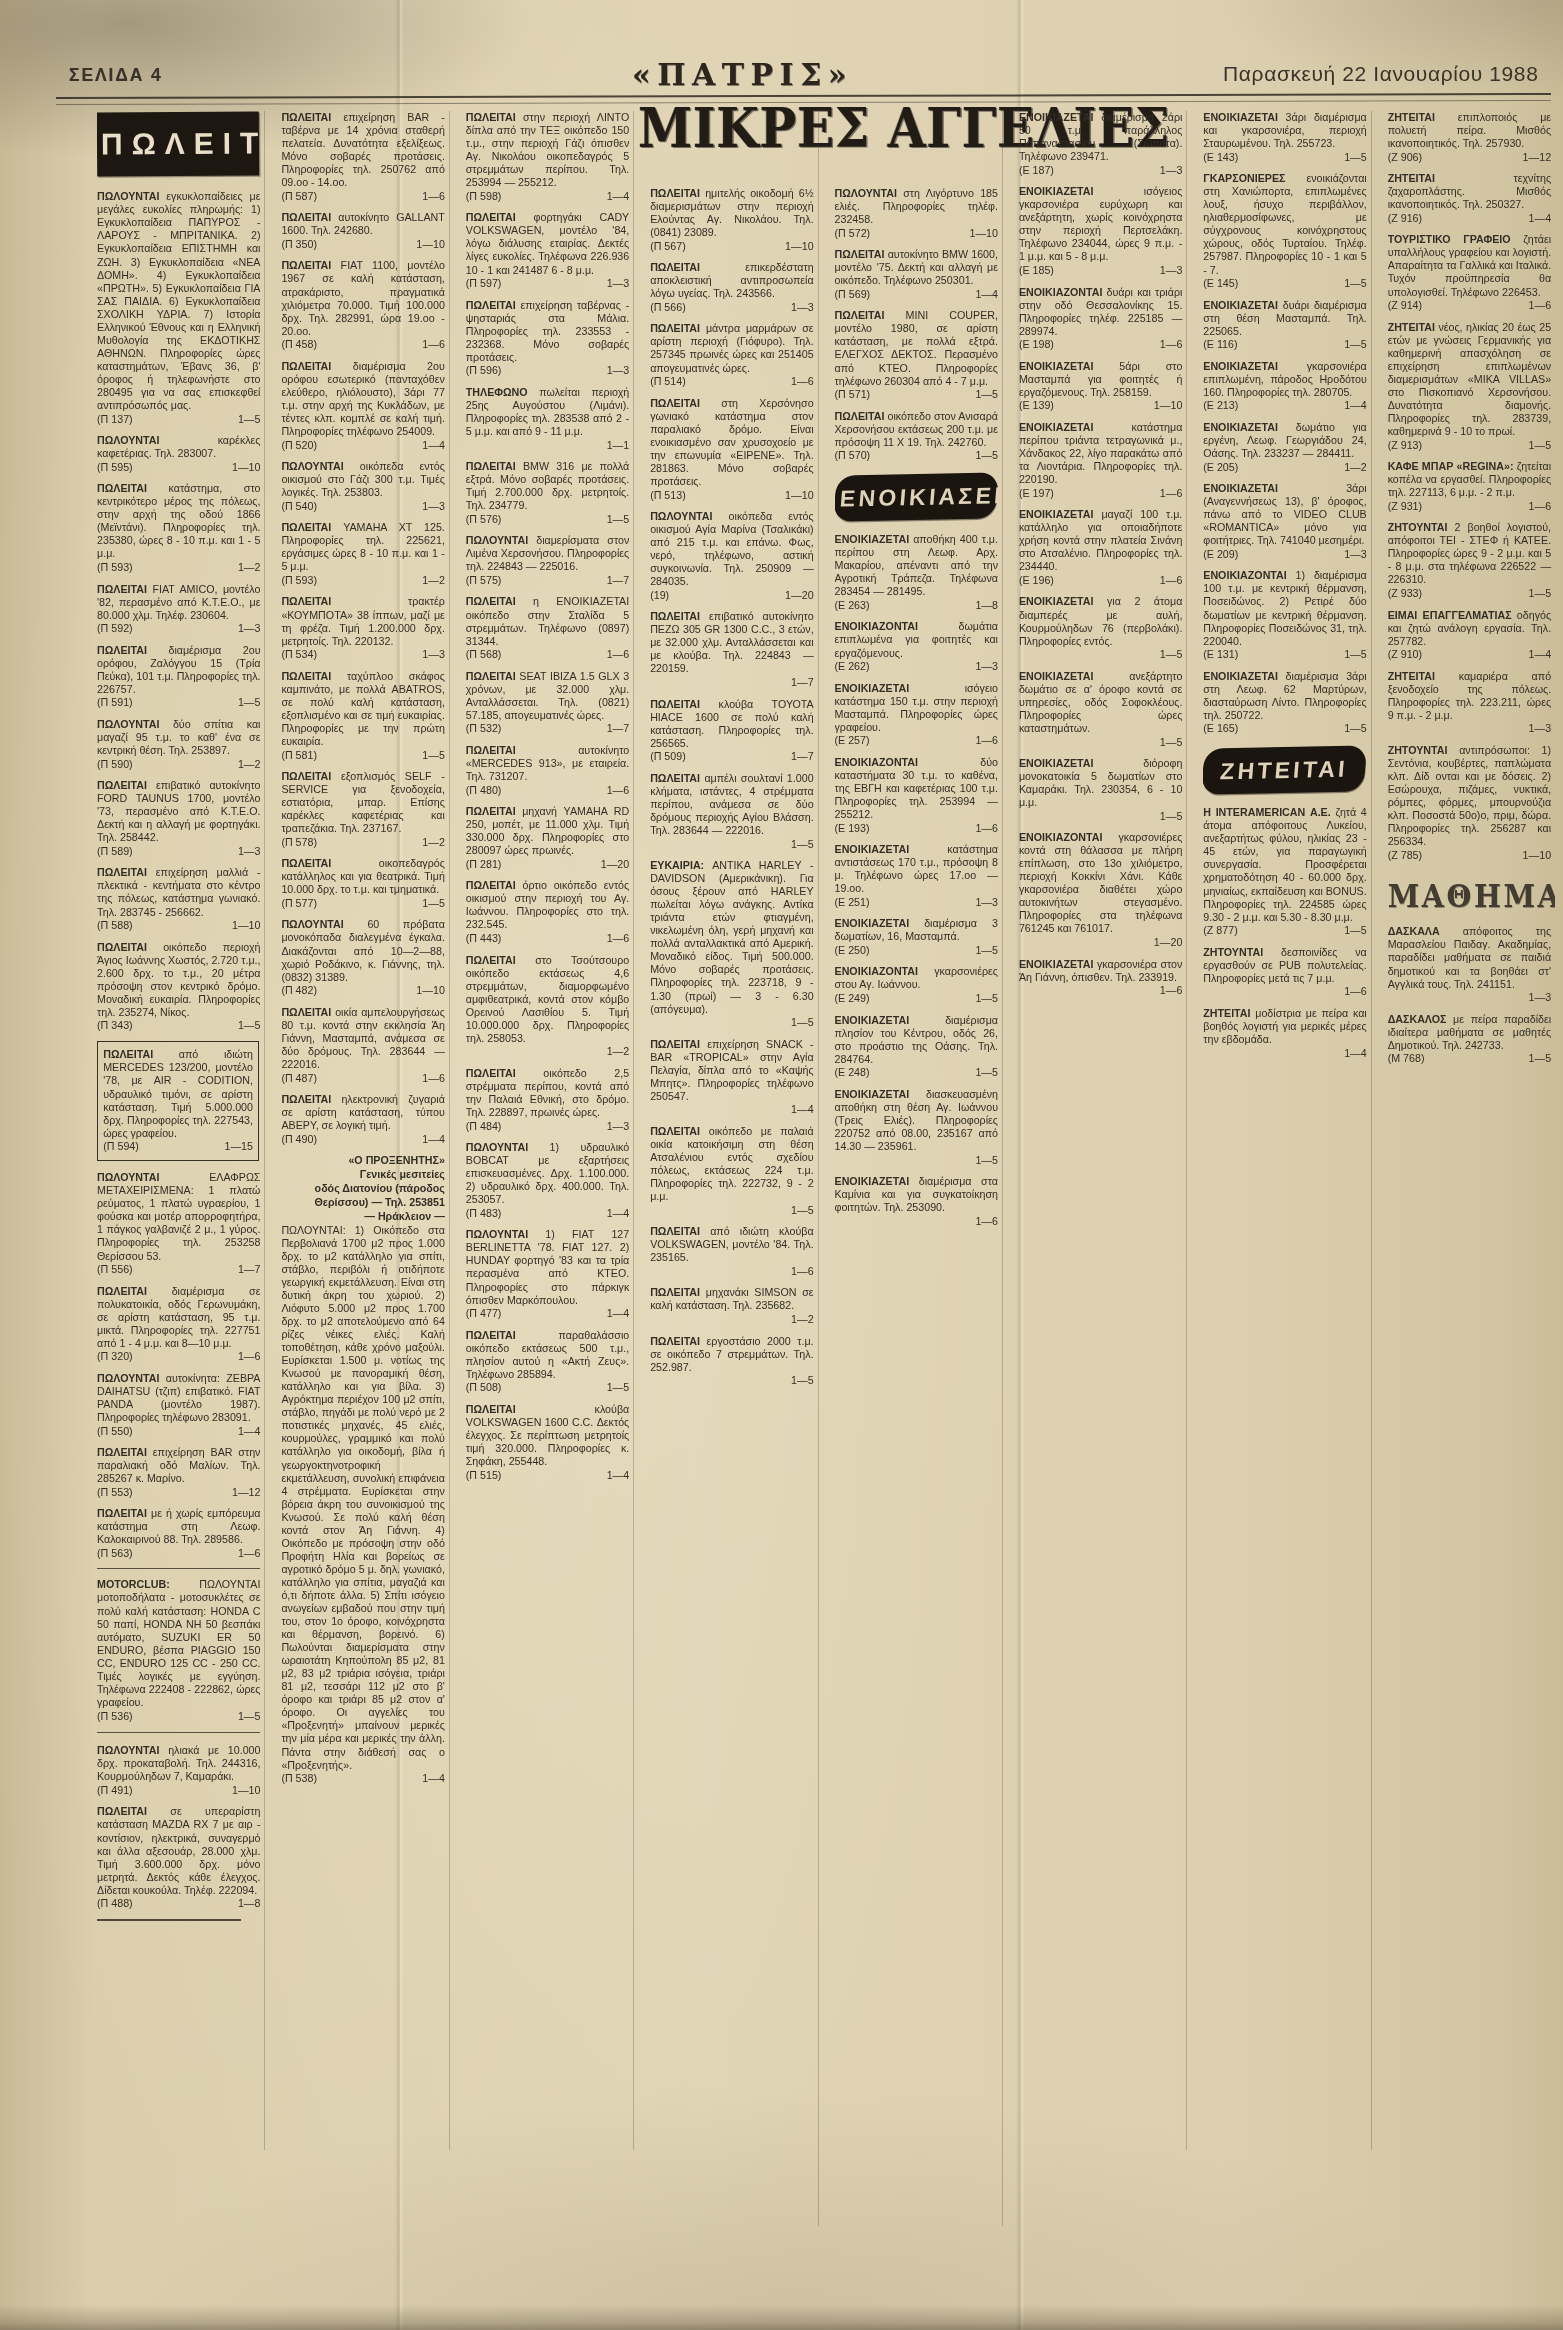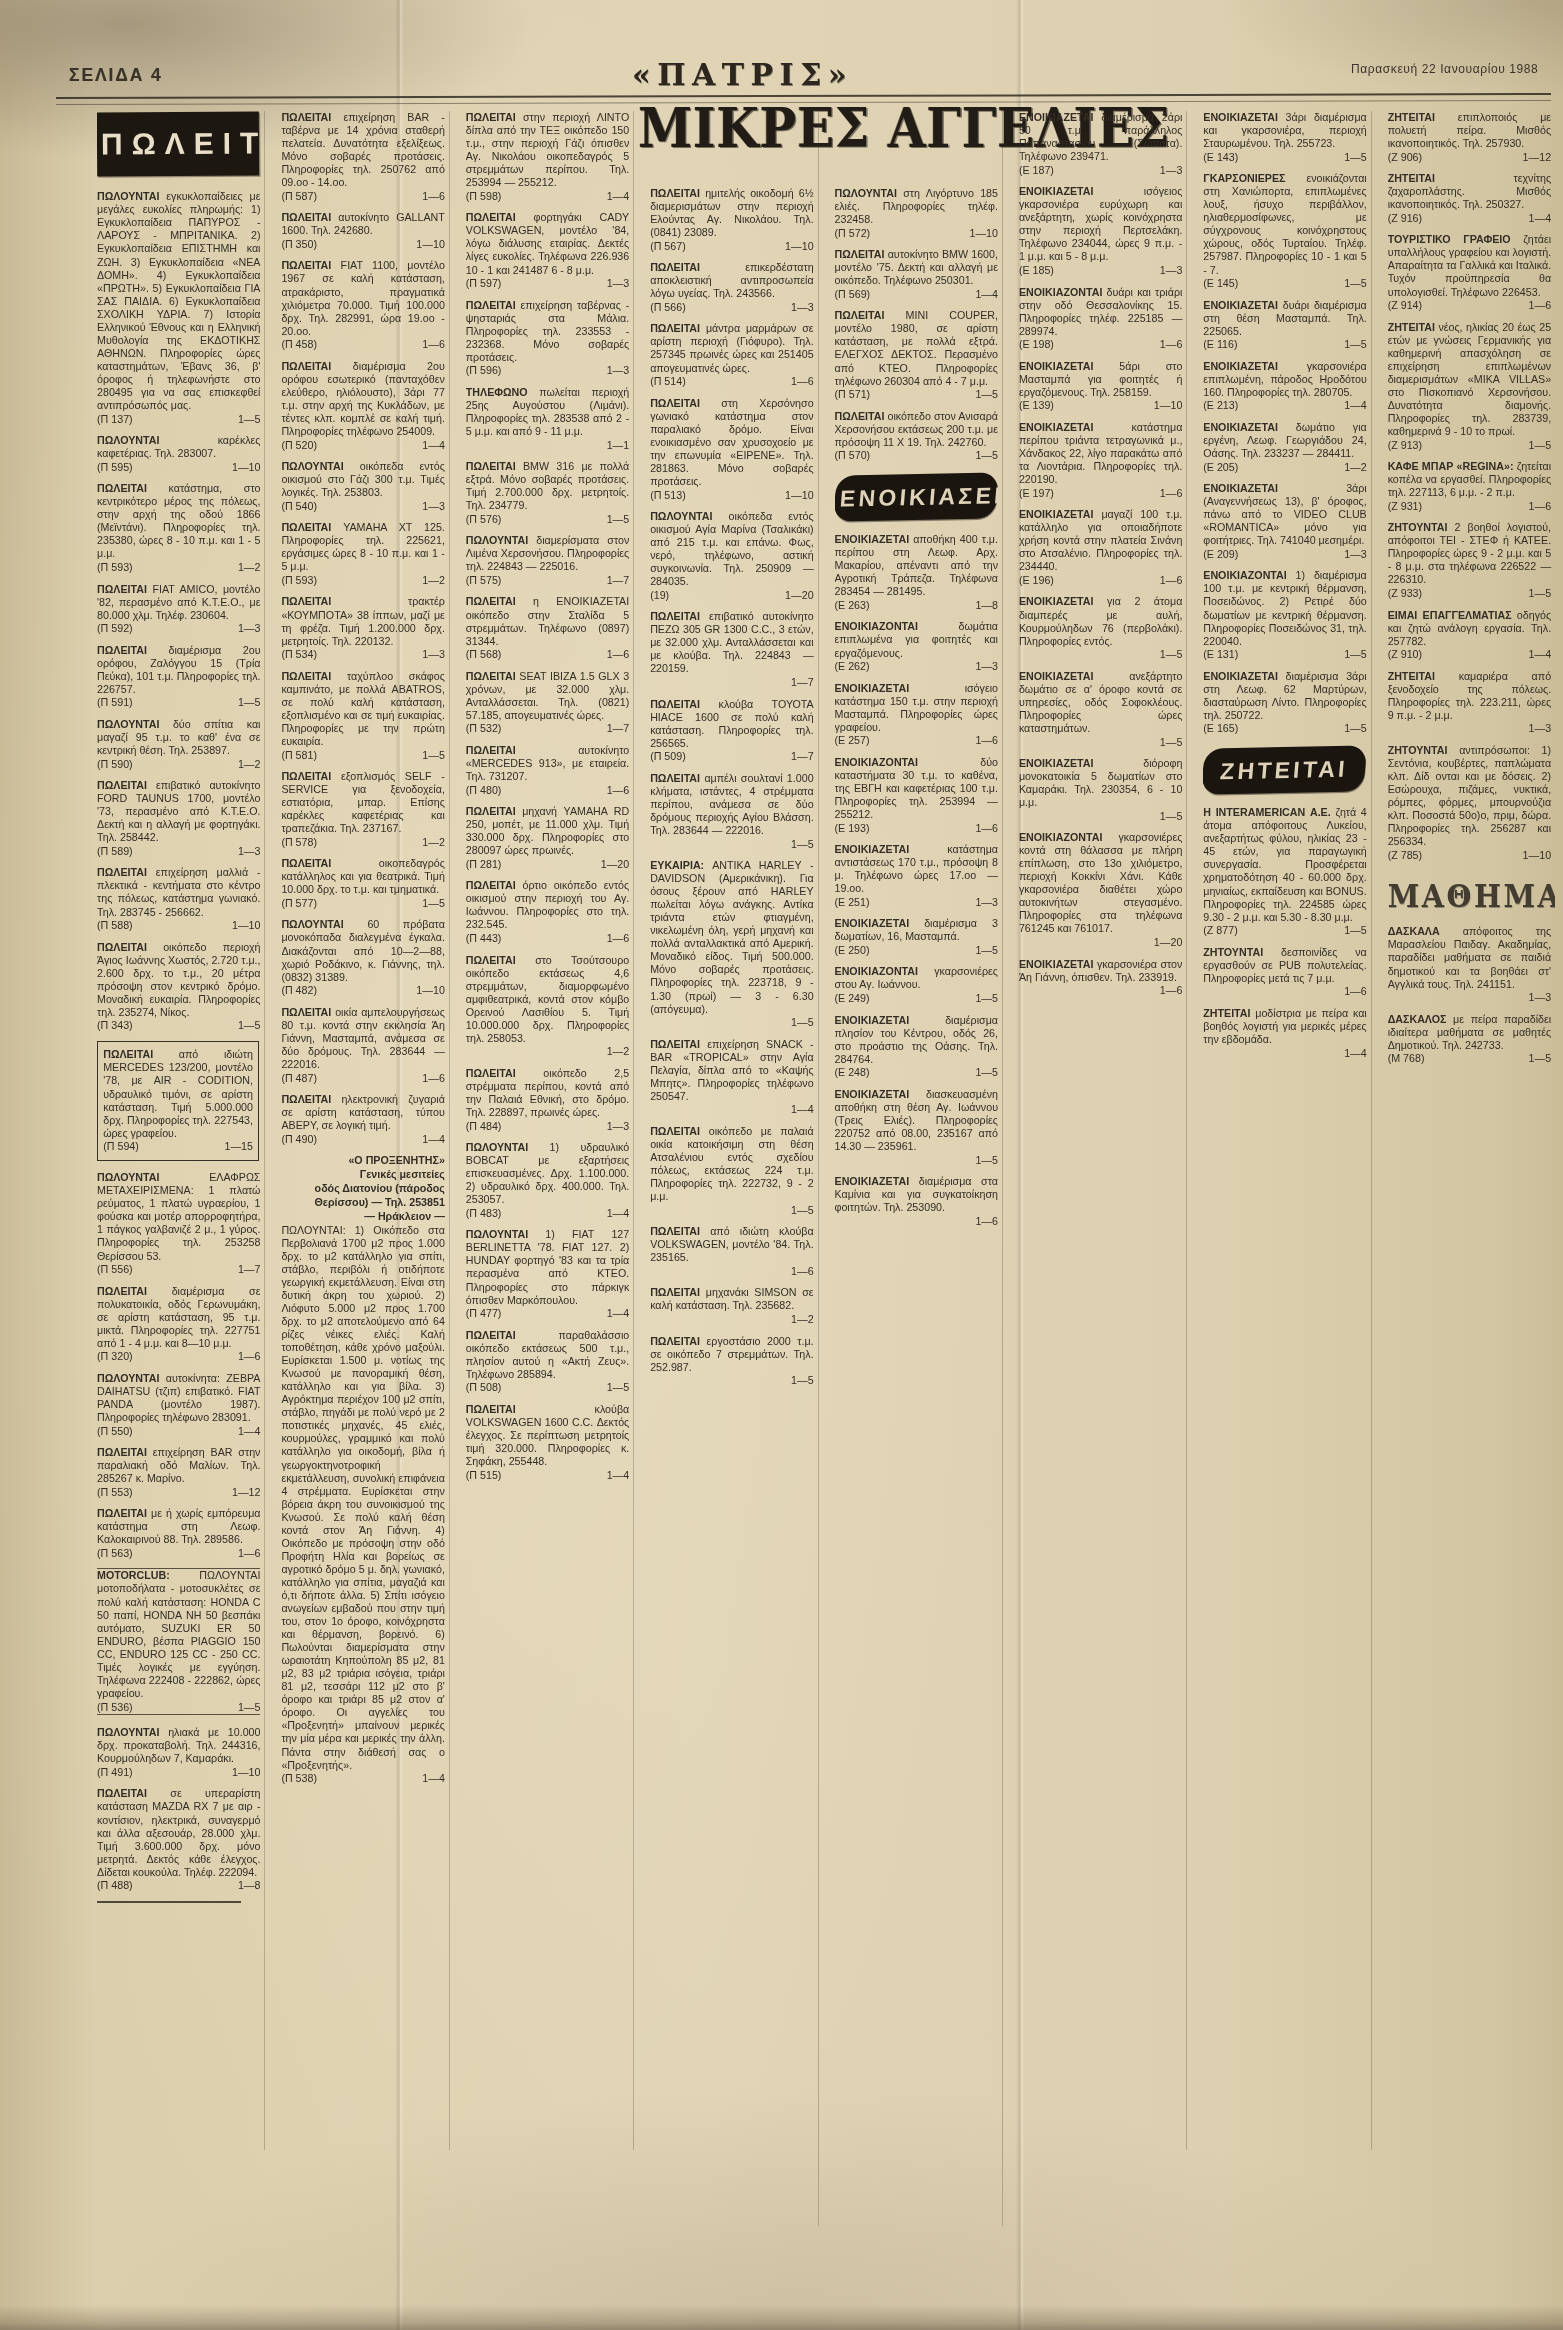--- a/index.html
+++ b/index.html
@@ -18,21 +18,21 @@
       linear-gradient(90deg,#c8ba95 0%,#dbceac 6%,#e0d4b5 45%,#ddd0b0 78%,#d2c5a2 96%,#cabc97 100%),
       #d8cbaa;
     color:#332d25;
   }
   .crease{position:absolute;top:0;bottom:0;width:9px;pointer-events:none;
     background:linear-gradient(90deg,transparent,rgba(90,75,55,.18) 45%,rgba(255,250,235,.25) 60%,transparent);}
   .page-label{position:absolute;left:69px;top:65px;font-size:17.5px;font-weight:bold;letter-spacing:1.9px;color:#3a332a;text-shadow:0 0 0.6px rgba(58,51,42,.6);}
   .masthead{position:absolute;left:0;right:78px;top:57px;text-align:center;
     font-family:"DejaVu Serif",serif;font-weight:bold;font-size:30px;letter-spacing:6.5px;color:#2c261e;
     text-shadow:0.6px 0.6px 0 rgba(44,38,30,.5);}
-  .date-label{position:absolute;right:24.6px;top:62px;font-size:12px;color:#3a332a;letter-spacing:0.6px;}
+  .date-label{position:absolute;right:24.6px;top:62px;font-size:21px;color:#3a332a;letter-spacing:0.6px;}
   .header-rule{position:absolute;left:56px;right:11.7px;top:95px;height:4.5px;
     background:linear-gradient(180deg,#37302six 0,#37302a 1.9px,transparent 1.9px,transparent 3.2px,rgba(55,48,40,.65) 3.2px);
     background-color:transparent;border-top:2.6px solid rgba(50,43,34,.85);border-bottom:0.6px solid rgba(50,43,34,.5);
     transform:rotate(-0.15deg);}
   .headline-small-ads{
     position:absolute;left:638px;top:97px;width:382px;text-align:center;
     font-family:"DejaVu Serif",serif;font-weight:bold;font-size:48px;letter-spacing:0.6px;color:#211c15;
     transform:scale(1.02,1.12);transform-origin:left top;
     text-shadow:1.3px 0.6px 0 rgba(33,28,21,.55), -0.6px 0 0 rgba(33,28,21,.35);
     white-space:nowrap;}
@@ -50,21 +50,21 @@
     text-align:center;padding:9px 5.2px;margin:11.7px 1.3px 13px 0;border-radius:18px;
     transform:skewX(-6deg) rotate(-1.2deg);box-shadow:0.6px 1.3px 0 rgba(27,21,16,.45);}
   .lessons-heading{
     font-family:"DejaVu Serif",serif;font-weight:bold;font-size:28.5px;letter-spacing:2.6px;color:#433c31;
     text-align:center;margin:17px 0 11.7px;transform:scaleY(1.1);text-shadow:0.6px 0.6px 0 rgba(67,60,49,.45);}
   .ad{margin:0 0 8.4px 0;}
   .ad p{margin:0;}
   .lead{font-weight:bold;}
   .ad-refrow{display:flex;justify-content:space-between;margin-top:0.6px;}
   .ad.boxed{border:1.9px solid #36302six;border:1.9px solid #363026;padding:6.5px 5.2px;margin:3.9px 1.3px 10.4px 0;}
-  .ad.ruled{border-top:1.9px solid rgba(54,48,38,.8);border-bottom:1.9px solid rgba(54,48,38,.8);padding:0 0;margin:6.5px 0 11.7px;}
+  .ad.ruled{border-top:1.9px solid rgba(54,48,38,.8);border-bottom:1.9px solid rgba(54,48,38,.8);padding:9px 0;margin:6.5px 0 11.7px;}
   .ad-head{text-align:right;font-weight:bold;line-height:1.3;}
   .hrule{border-top:2.6px solid rgba(54,48,38,.85);margin:6.5px 19.4px 9px 0;}
   .bottom-edge{position:absolute;left:0;right:0;bottom:0;height:24.6px;
     background:linear-gradient(180deg,transparent,rgba(95,80,58,.30) 70%,rgba(70,58,42,.45));}
 </style>
 </head>
 <body>
 
 <div class="page">
   <div class="crease" style="left:395px"></div>

